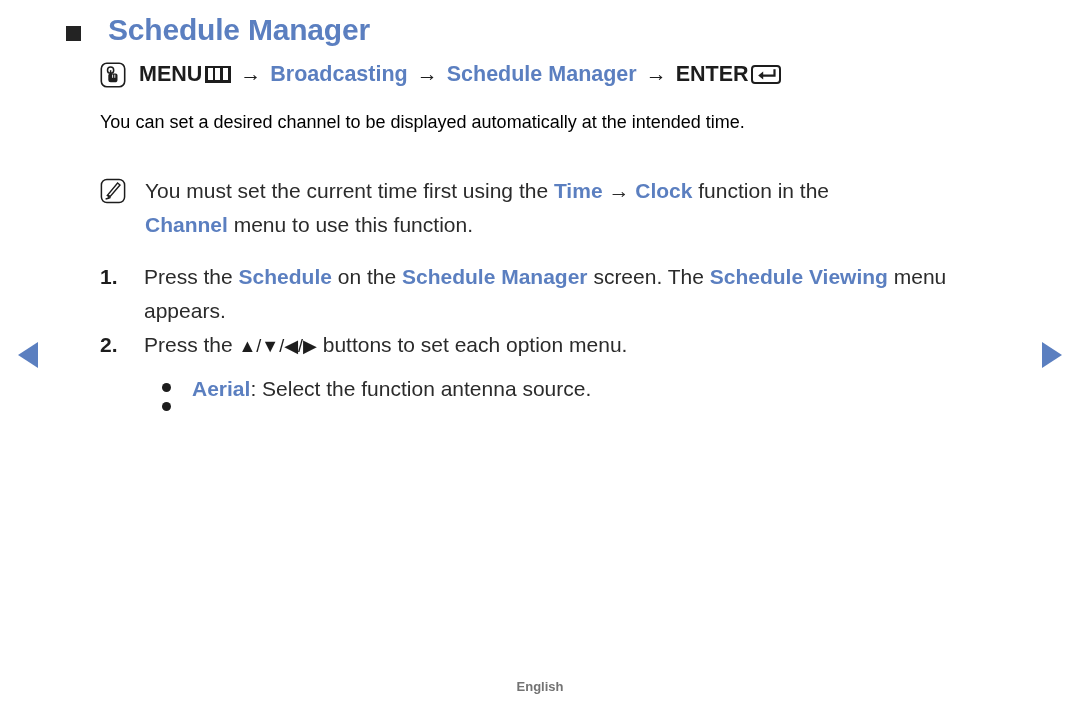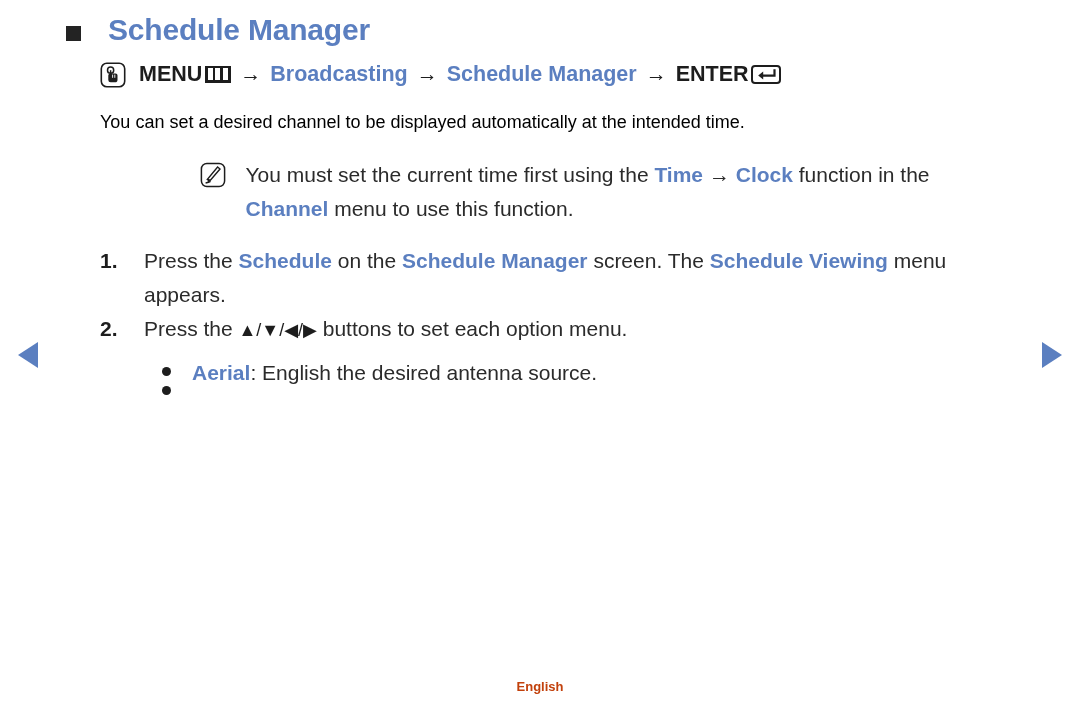--- a/index.html
+++ b/index.html
@@ -146,22 +146,21 @@
   .para {
     font-size: 18px;
     line-height: 31px;
     color: #000000;
     margin-top: 17px;
   }
 
   
   .note {
     display: flex;
-    margin-top: 20px;
-    justify-content: center;
+    margin-top: 36px;
   }
   .icon-note {
     width: 26px;
     height: 26px;
     flex: none;
     margin-right: 19px;
     margin-top: 4px;
   }
   .note-body {
     font-size: 21px;
@@ -215,21 +214,21 @@
 
   
   .footer {
     position: absolute;
     left: 0;
     right: 0;
     top: 679px;
     text-align: center;
     font-size: 13px;
     font-weight: bold;
-    color: #c2410c;
+    color: #737373;
   }
 </style>
 </head>
 <body>
 
 <div class="page">
 
   <div class="nav-arrow nav-prev"></div>
   <div class="nav-arrow nav-next"></div>
 
@@ -303,21 +302,21 @@
           <span>Press the </span><span class="tri">▲/▼/◀/▶</span><span> buttons to set each option menu.</span>
         </div>
       </div>
 
     </div>
 
     <div class="bullets">
 
       <div class="bullet">
         <span class="bullet-dot"></span>
-        <span><span class="b-blue">Aerial</span><span>: English the desired antenna source.</span></span>
+        <span><span class="b-blue">Aerial</span><span>: Select the function antenna source.</span></span>
       </div>
 
       <div class="bullet">
         <span class="bullet-dot"></span>
       </div>
 
     </div>
 
   </div>
 

